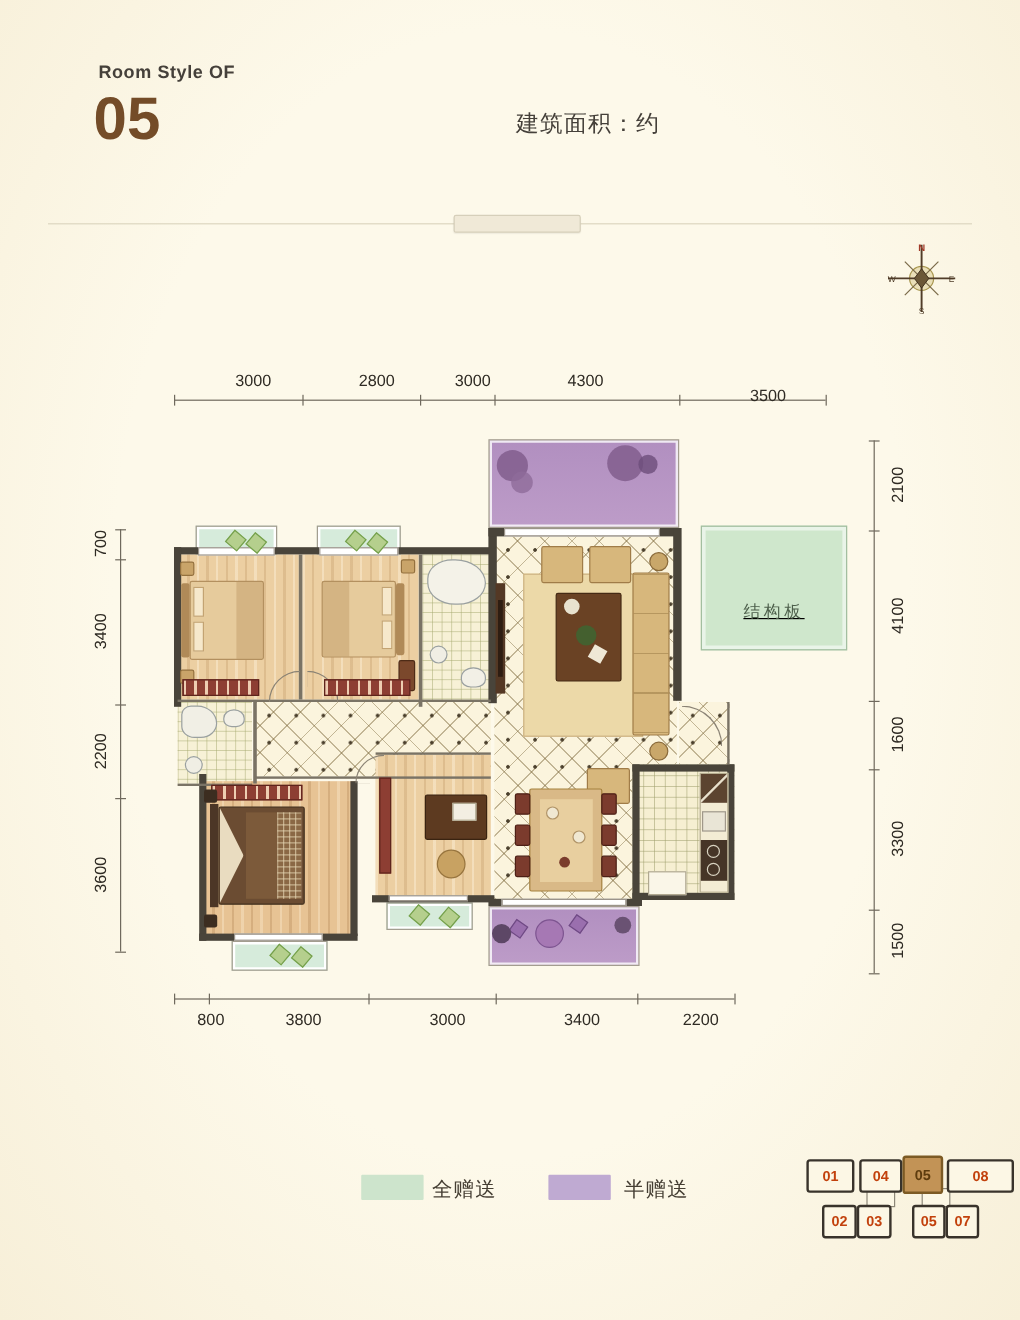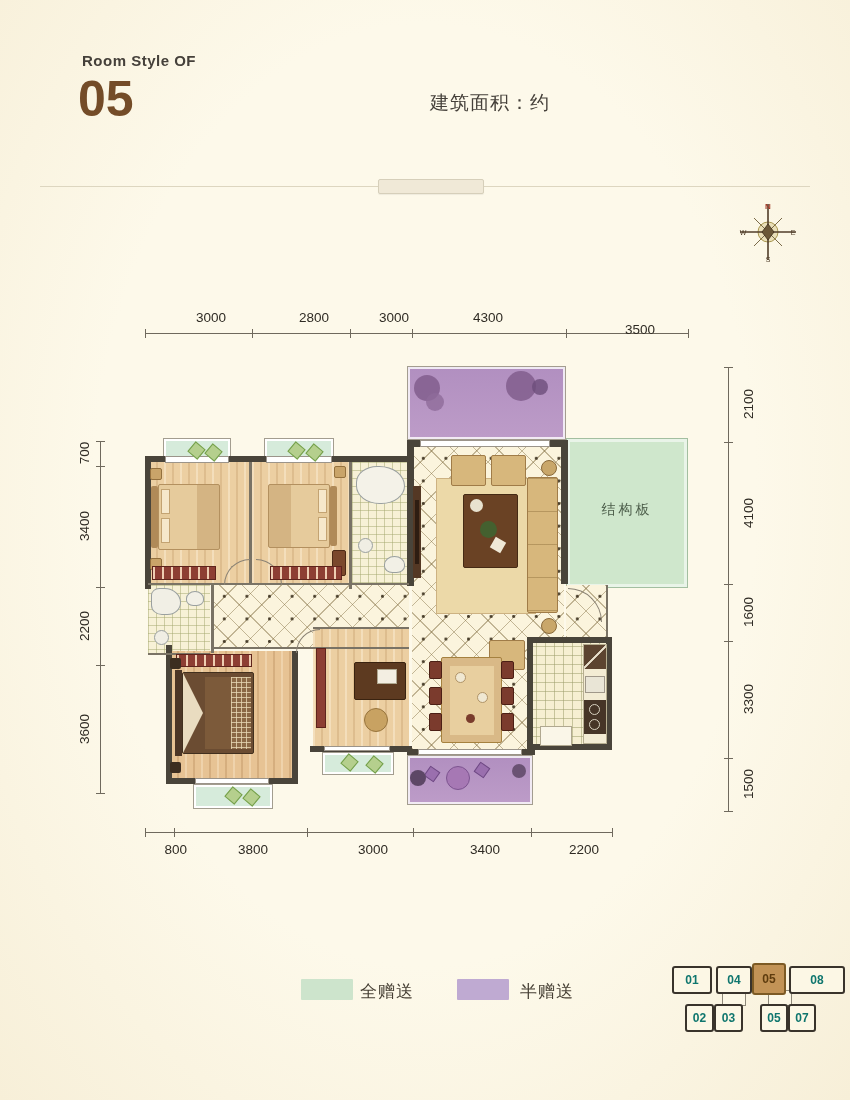--- a/index.html
+++ b/index.html
@@ -49,21 +49,21 @@
   .furn{border-radius:2px;}
   .cushion{width:13px;height:13px;background:#b5cf8d;border:1px solid #74a04c;transform:rotate(40deg);}
   .pcushion{width:12px;height:12px;background:#9a6fae;border:1px solid #6f4a84;transform:rotate(35deg);}
   .circle{border-radius:50%;}
 
   
   .legend-swatch{width:52px;height:21px;border-radius:1px;}
   .legend-label{font-size:17px;color:#453e33;letter-spacing:1px;}
 
   
-  .unit{border:2px solid #39332b;background:#fcf7e5;color:#0f766e;border-radius:3px;
+  .unit{border:2px solid #39332b;background:#fcf7e5;color:#c2410c;border-radius:3px;
         display:flex;align-items:center;justify-content:center;font-size:12px;font-weight:bold;}
   .unit-hi{background:#c29356;border-color:#7c5a24;color:#5e3c0e;}
   .stub{border:1px solid #8d8778;background:#fcf7e5;}
 </style>
 </head>
 <body>
 
 <div class="page">
 
   <div class="a room-style" style="left:82px;top:52px;">Room Style OF</div>
@@ -138,21 +138,21 @@
   <div class="a dim-label-rot" style="left:748px;top:612px;">1600</div>
   <div class="a dim-label-rot" style="left:748px;top:699px;">3300</div>
   <div class="a dim-label-rot" style="left:748px;top:784px;">1500</div>
 
   <div class="a purple" style="left:407px;top:366px;width:159px;height:74px;">
     <div class="a circle" style="left:6px;top:8px;width:26px;height:26px;background:#7e5a8a;opacity:.8;"></div>
     <div class="a circle" style="left:18px;top:26px;width:18px;height:18px;background:#8f6b9a;opacity:.8;"></div>
     <div class="a circle" style="left:98px;top:4px;width:30px;height:30px;background:#7e5a8a;opacity:.8;"></div>
     <div class="a circle" style="left:124px;top:12px;width:16px;height:16px;background:#6d4d7a;opacity:.8;"></div>
   </div>
-  <div class="a greenfill" style="left:566px;top:438px;width:122px;height:150px;">
+  <div class="a greenfill" style="left:584px;top:438px;width:122px;height:104px;text-decoration:underline;">
     <div class="slab-label" style="margin-top:62px;">结构板</div>
   </div>
 
   <div class="a wood" style="left:148px;top:462px;width:101px;height:121px;"></div>
   <div class="a wood" style="left:252px;top:462px;width:97px;height:121px;"></div>
   <div class="a tile" style="left:352px;top:462px;width:57px;height:127px;"></div>
   <div class="a diamond" style="left:213px;top:585px;width:196px;height:62px;"></div>
   <div class="a tile" style="left:148px;top:585px;width:62px;height:68px;"></div>
   <div class="a wood2" style="left:169px;top:651px;width:128px;height:129px;"></div>
   <div class="a wood" style="left:313px;top:629px;width:96px;height:119px;"></div>

